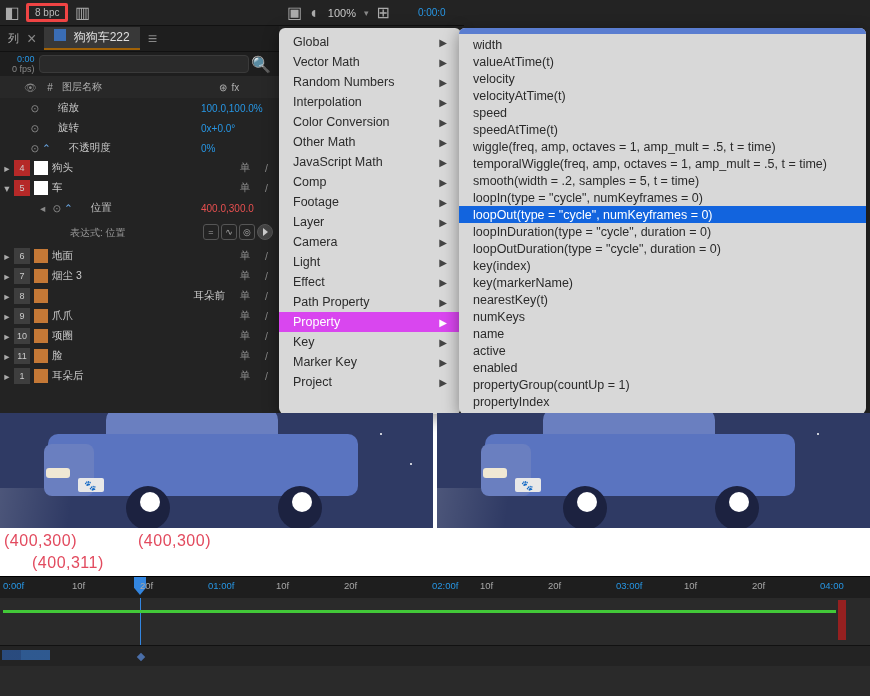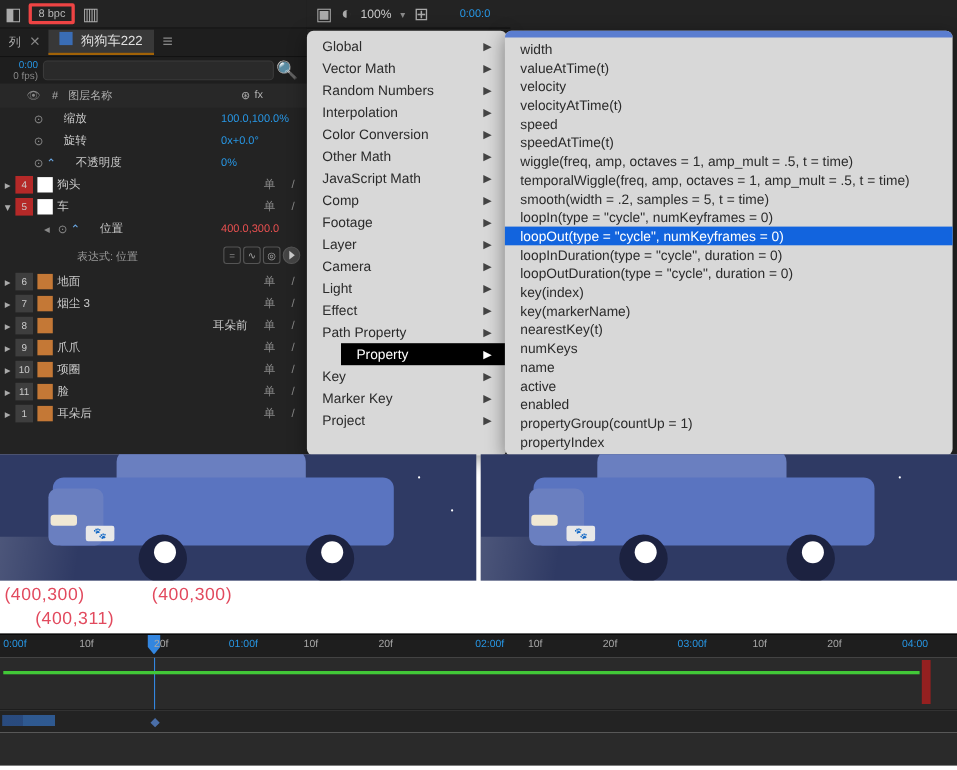--- a/index.html
+++ b/index.html
@@ -45,21 +45,21 @@
 .expr-btn.play { background: #444; border-radius: 50%; }
 
 .right-top { width: 185px; background: #232323; }
 .viewer-header { height: 26px; border-bottom: 1px solid #111; display: flex; align-items: center; gap: 8px; padding: 0 8px; }
 .vh-icon { color: #aaa; }
 .zoom-pct { color: #c8c8c8; font-size: 11px; }
 
 .context-menu-wrap { position: absolute; left: 279px; top: 28px; display: flex; }
 .menu1 { background: #d8d8d8; border-radius: 6px; padding: 4px 0; width: 182px; box-shadow: 0 4px 16px rgba(0,0,0,0.4); }
 .menu1 .mi { display: flex; align-items: center; justify-content: space-between; padding: 3px 14px; font-size: 12.5px; color: #2b2b2b; cursor: default; }
-.menu1 .mi.hl { background: #000000; color: #fff; margin-left: 31px; }
+.menu1 .mi.hl { background: #d946ef; color: #fff; }
 .menu1 .mi .arrow { font-size: 10px; color: #444; }
 .menu1 .mi.hl .arrow { color: #fff; }
 
 .menu2 { background: #d8d8d8; border-radius: 6px; padding: 4px 0; width: 407px; box-shadow: 0 4px 16px rgba(0,0,0,0.4); margin-left: -2px; }
 .menu2-top { background: #5a7dd0; height: 6px; border-radius: 6px 6px 0 0; margin: -4px 0 2px 0; }
 .menu2 .mi2 { padding: 1.5px 14px; font-size: 12.5px; color: #2b2b2b; cursor: default; white-space: nowrap; }
 .menu2 .mi2.hl { background: #1264de; color: #fff; }
 
 .illustration-row { display: flex; gap: 4px; height: 115px; background: #fff; }
 .car-scene { flex: 1; background: #2f3a64; position: relative; overflow: hidden; }

